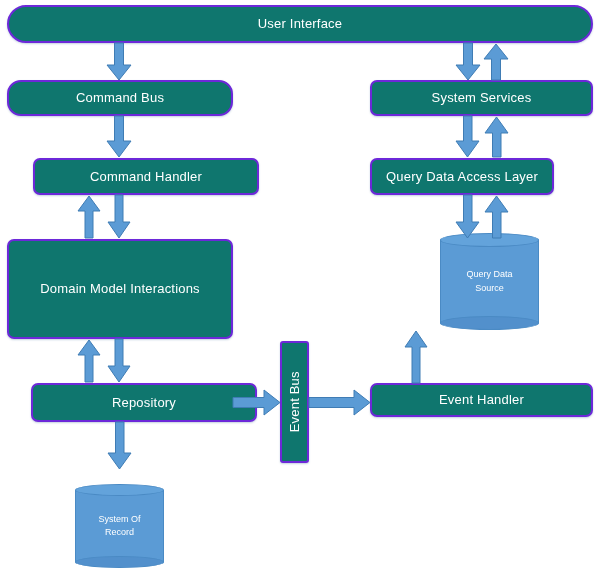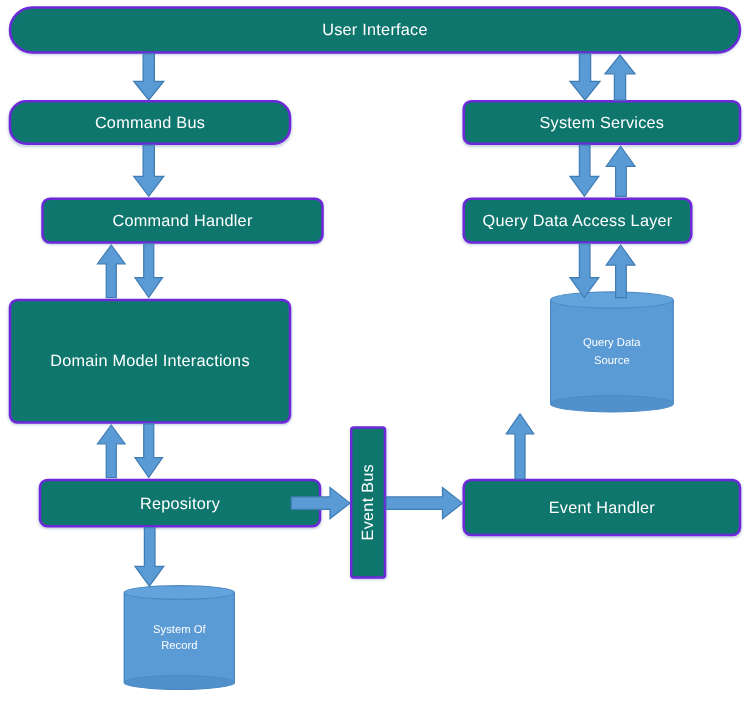--- a/index.html
+++ b/index.html
@@ -145,41 +145,41 @@
   </div>
 
   <div class="node rounded-soft" style="left:7px; top:383px; width:226px; height:39px;margin-left:24px;">
     <span class="node-label">Repository</span>
   </div>
 
   <div class="node rounded-small vertical" style="left:280px; top:341px; width:29px; height:122px;">
     <span class="node-label">Event Bus</span>
   </div>
 
-  <div class="node rounded-soft" style="left:370px; top:383px; width:223px; height:46px;">
+  <div class="node rounded-soft" style="left:370px; top:383px; width:223px; height:34px;">
     <span class="node-label">Event Handler</span>
   </div>
 
   <div class="node rounded-soft" style="left:370px; top:80px; width:223px; height:36px;">
     <span class="node-label">System Services</span>
   </div>
 
   <div class="node rounded-soft" style="left:370px; top:158px; width:184px; height:37px;">
     <span class="node-label">Query Data Access Layer</span>
   </div>
 
   <div class="cyl" style="left:440px; top:233px; width:99px; height:97px;">
     <div class="cyl-body"></div>
     <div class="cyl-bottom"></div>
     <div class="cyl-top"></div>
     <div class="cyl-label" style="white-space:pre-line;">Query Data
 Source</div>
   </div>
 
-  <div class="cyl" style="left:75px; top:468px; width:89px; height:84px;margin-left:24px;">
+  <div class="cyl" style="left:75px; top:484px; width:89px; height:84px;">
     <div class="cyl-body"></div>
     <div class="cyl-bottom"></div>
     <div class="cyl-top"></div>
     <div class="cyl-label" style="white-space:pre-line;">System Of
 Record</div>
   </div>
 
   <div class="arrow" style="left:106px; top:43px; width:26px; height:38px;">
     <svg width="26" height="38" viewBox="0 0 26 38">
       <path d="M8.5,0 L17.5,0 L17.5,22 L25,22 L13,37 L1,22 L8.5,22 Z"></path>

